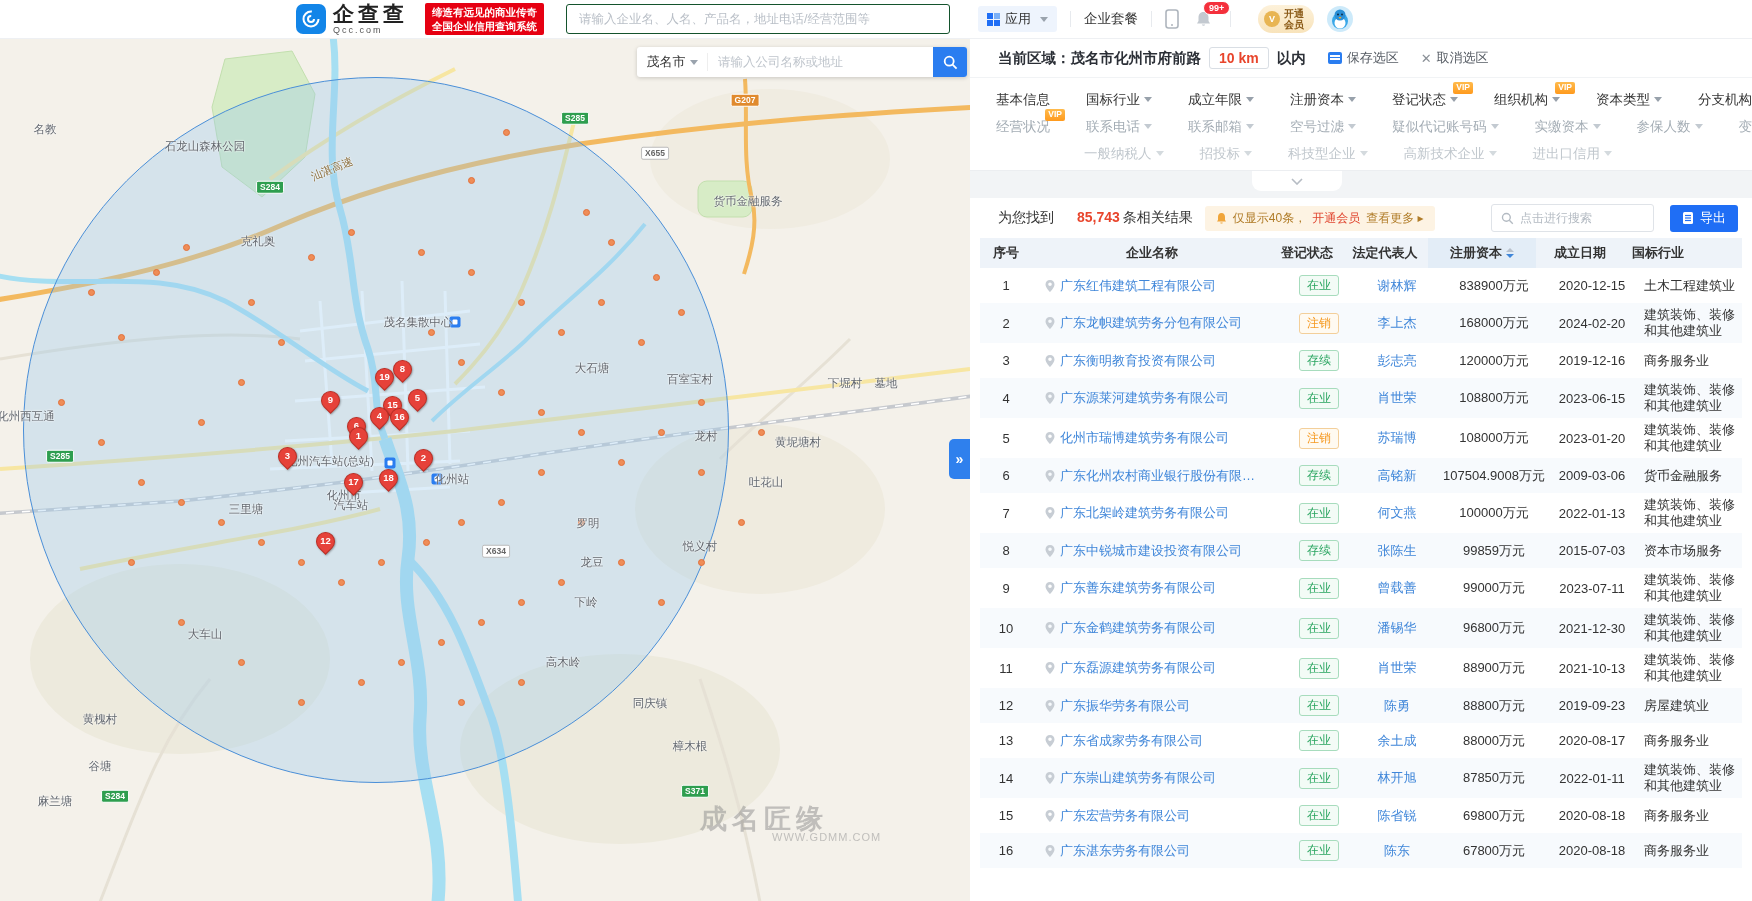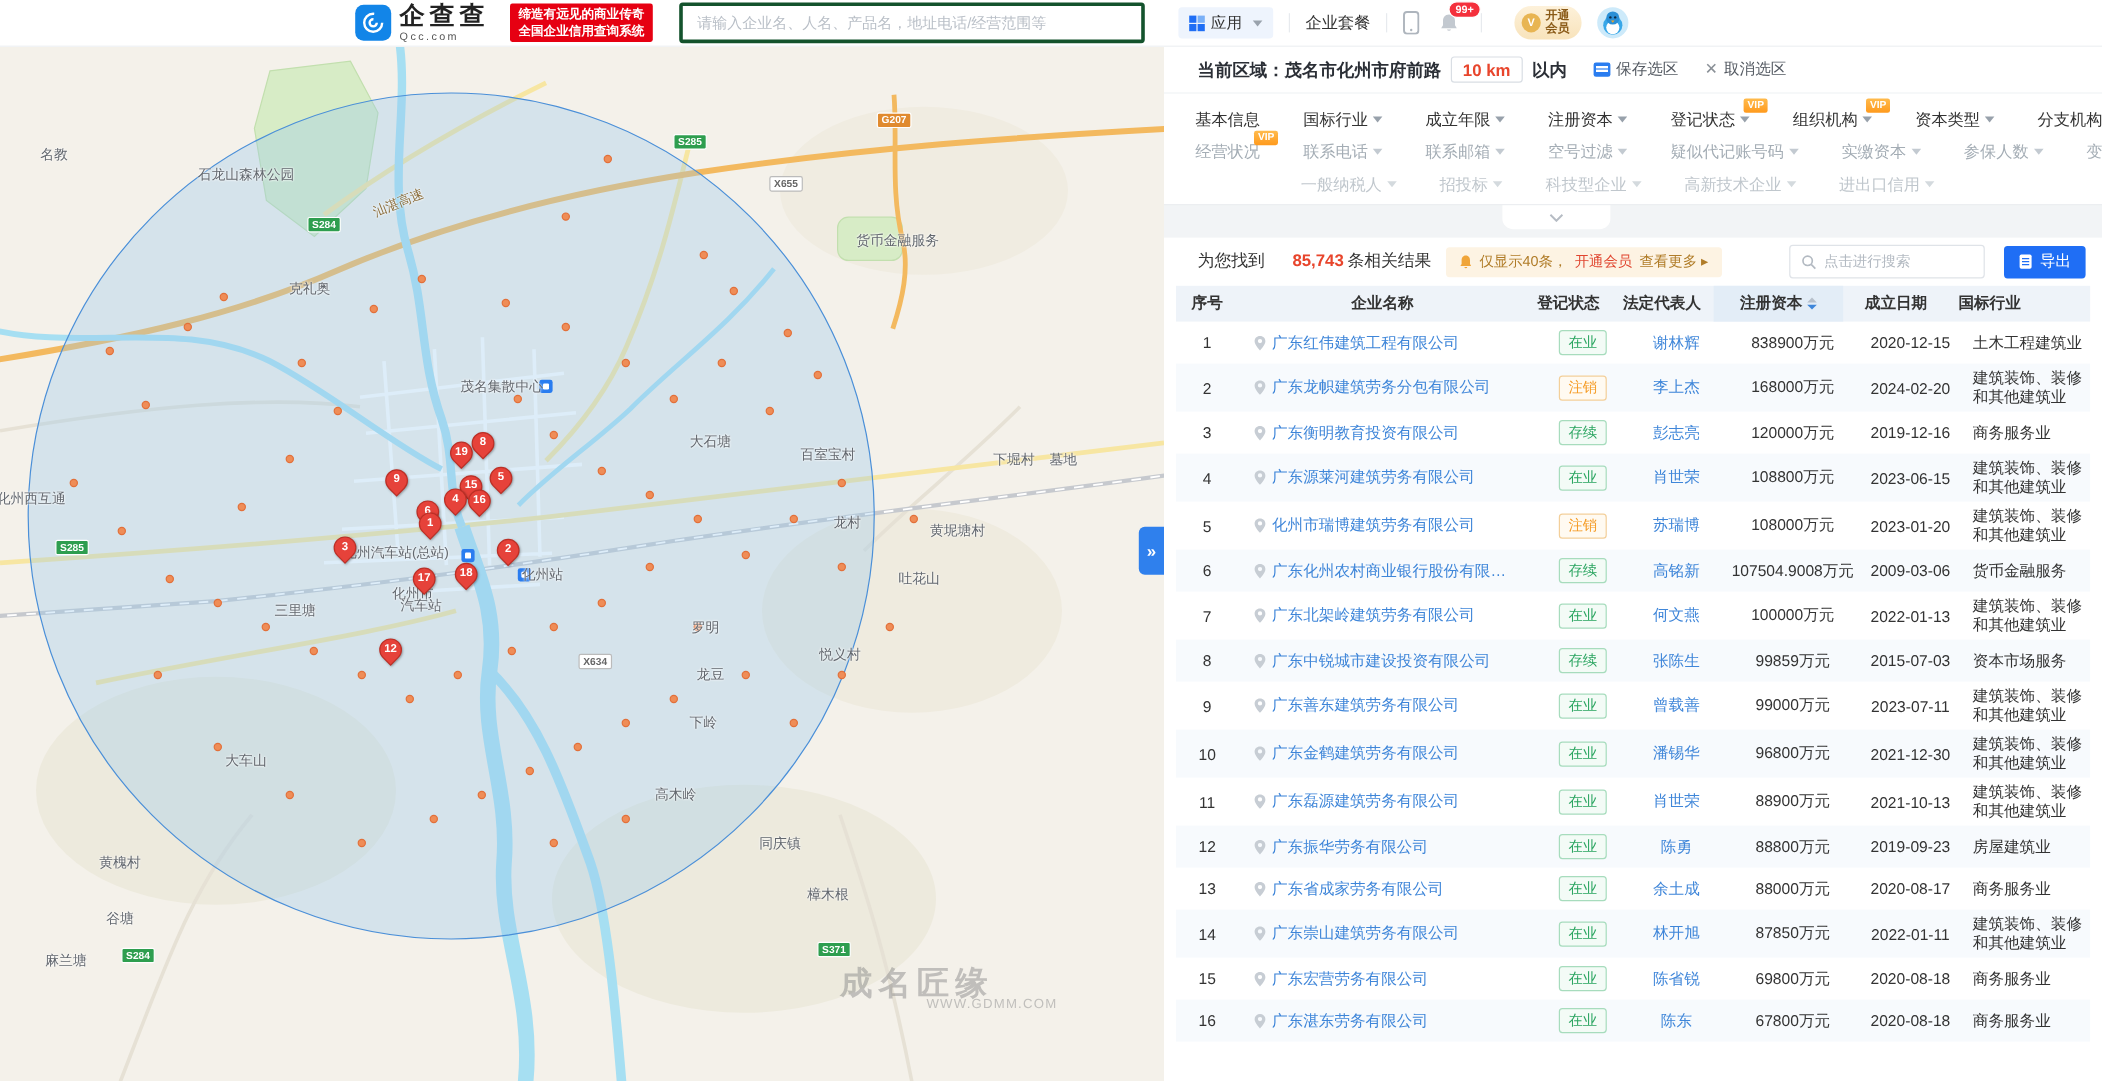--- a/index.html
+++ b/index.html
@@ -4,21 +4,21 @@
 <style>
   html,body{margin:0;padding:0;}
   body{width:1752px;height:901px;overflow:hidden;font-family:"Liberation Sans","DejaVu Sans",sans-serif;background:#fff;-webkit-font-smoothing:antialiased;}
   .topbar{height:38px;background:#fff;border-bottom:1px solid #eef0f3;display:flex;align-items:center;position:relative;z-index:30;}
   .logo-wrap{display:flex;align-items:center;margin-left:296px;}
   .logo-icon{width:30px;height:30px;border-radius:7px;background:#1285e8;display:flex;align-items:center;justify-content:center;}
   .logo-text{margin-left:7px;line-height:1;}
   .logo-name{font-size:21px;font-weight:bold;color:#222;letter-spacing:4px;}
   .logo-domain{font-size:9px;color:#555;letter-spacing:2px;margin-top:2px;}
   .slogan{margin-left:17px;background:#e60012;color:#fff;font-size:10.5px;font-weight:bold;line-height:1.35;padding:2px 7px;border-radius:2px;white-space:nowrap;}
-  .top-search{margin-left:22px;width:370px;height:28px;border:3px solid #14532d;border-radius:3px;display:flex;align-items:center;padding-left:12px;color:#b9bfc7;font-size:12.5px;background:#fff;}
+  .top-search{margin-left:22px;width:370px;height:28px;border:1px solid #14532d;border-radius:3px;display:flex;align-items:center;padding-left:12px;color:#b9bfc7;font-size:12.5px;background:#fff;}
   .top-nav{display:flex;align-items:center;margin-left:28px;gap:0;}
   .nav-apps{display:flex;align-items:center;gap:5px;background:#eef4fd;border-radius:3px;padding:4px 9px;color:#333;font-size:13px;cursor:pointer;}
   .grid-ic{display:inline-block;width:13px;height:13px;position:relative;}
   .grid-ic i{position:absolute;width:6px;height:6px;background:#1f6ef5;}
   .grid-ic i:nth-child(1){left:0;top:0}.grid-ic i:nth-child(2){right:0;top:0;background:#7ab0f7}.grid-ic i:nth-child(3){left:0;bottom:0}.grid-ic i:nth-child(4){right:0;bottom:0}
   .caret{display:inline-block;width:0;height:0;border-left:4px solid transparent;border-right:4px solid transparent;border-top:5px solid #9aa3ad;margin-left:4px;vertical-align:middle;}
   .nav-sep{width:1px;height:16px;background:#e7eaee;margin:0 13px;}
   .nav-link{font-size:13.5px;color:#333;}
   .ic-btn{position:relative;display:inline-flex;align-items:center;}
   .badge99{position:absolute;top:-9px;left:8px;background:#f4303c;color:#fff;font-size:9px;font-weight:bold;border-radius:8px;padding:1px 5px;border:1px solid #fff;}
@@ -359,20 +359,35 @@
         <div class="marker" style="left: 379px; top: 430px;">
           <b>18</b>
         </div>
         <div class="marker" style="left: 316px; top: 493px;">
           <b>12</b>
         </div>
       </div>
     <div class="wm1">成名匠缘</div>
     <div class="wm2">WWW.GDMM.COM</div>
 
+    <div class="map-searchbar">
+      <div class="city-sel">
+        <span>茂名市</span>
+        <i class="caret"></i>
+      </div>
+      <div class="map-input">
+        <span>请输入公司名称或地址</span>
+      </div>
+      <div class="map-search-btn">
+        <svg width="15" height="15" viewBox="0 0 15 15">
+            <circle cx="6.2" cy="6.2" r="4.5" fill="none" stroke="#fff" stroke-width="1.8"></circle>
+            <line x1="9.6" y1="9.6" x2="13.6" y2="13.6" stroke="#fff" stroke-width="1.8"></line>
+          </svg>
+      </div>
+    </div>
     <div class="expander">
         <span>»</span>
       </div>
   </div>
 
   <div class="side-panel">
     <div class="region-bar">
       <span class="rb-strong">当前区域：</span>
       <span class="rb-strong">茂名市化州市府前路</span>
       <span class="km-box">10 km</span>

